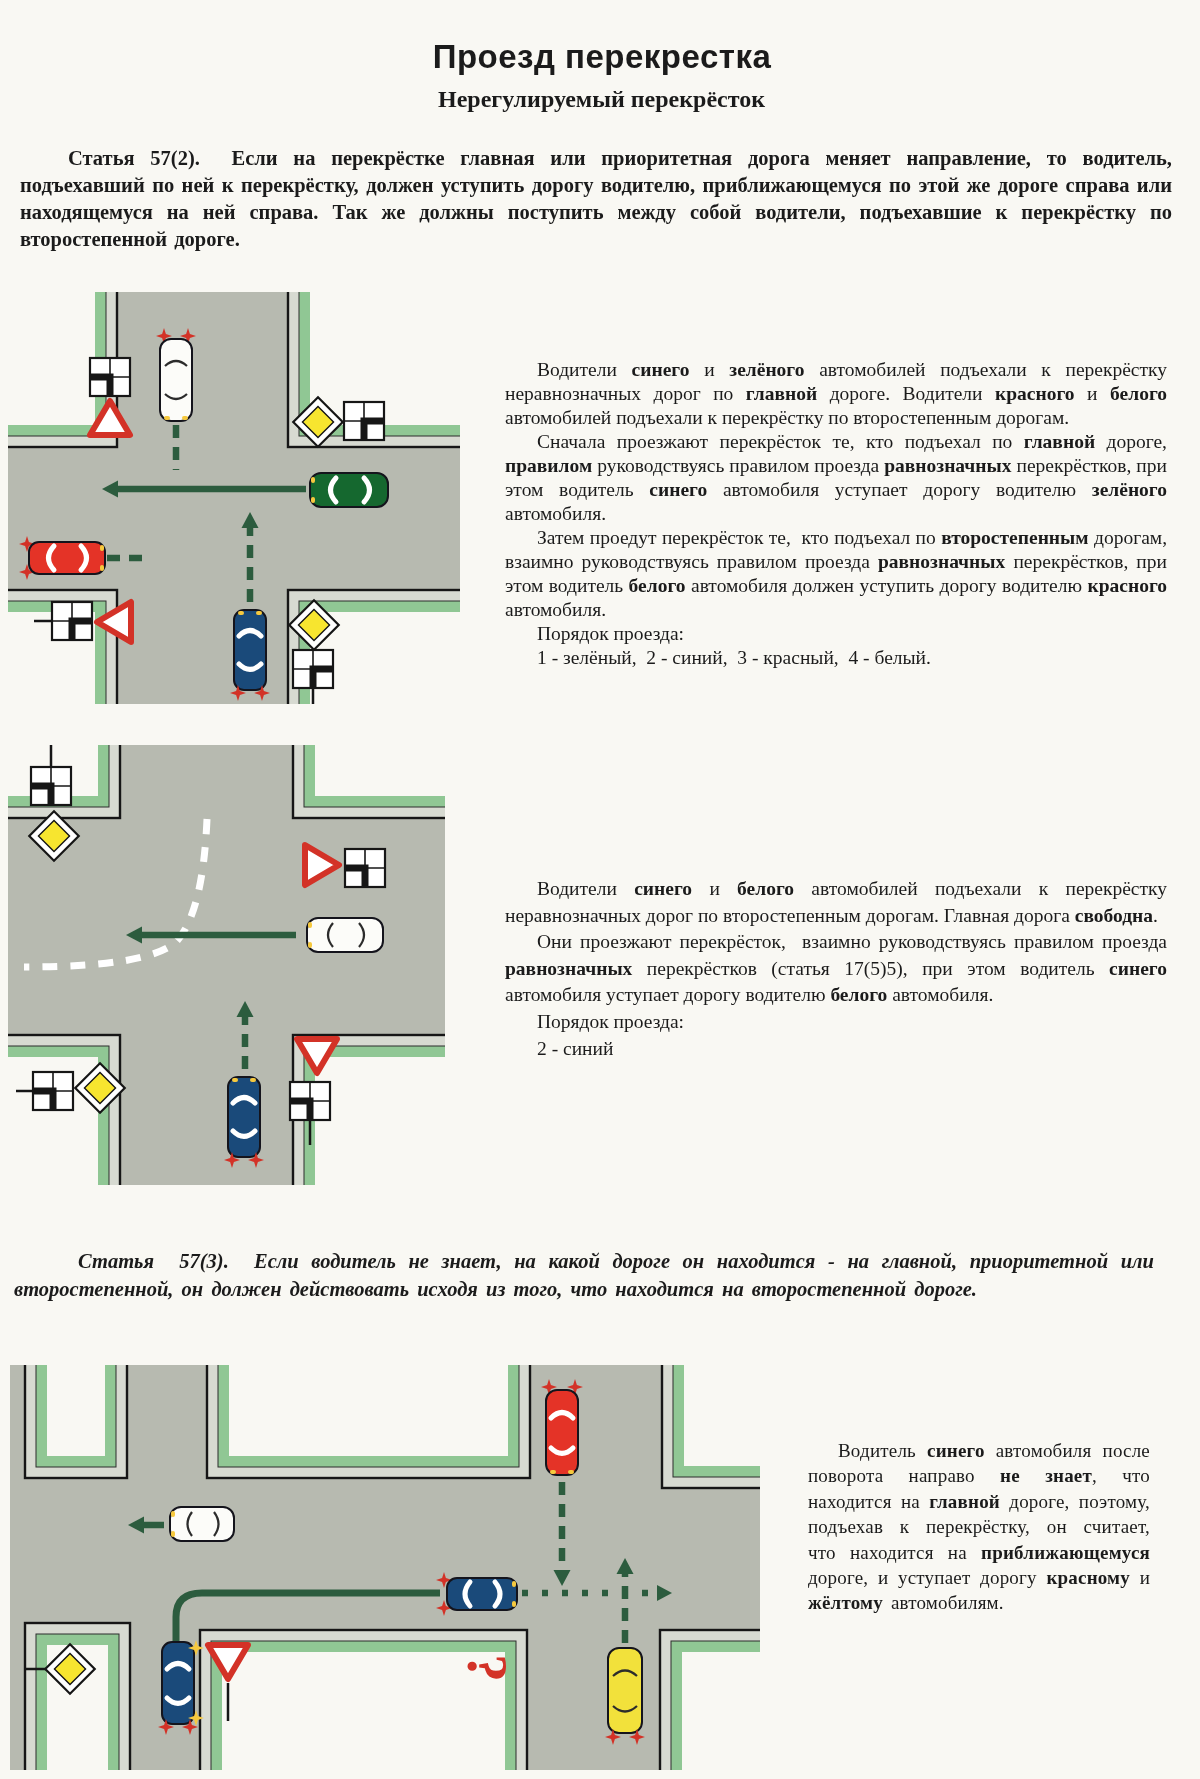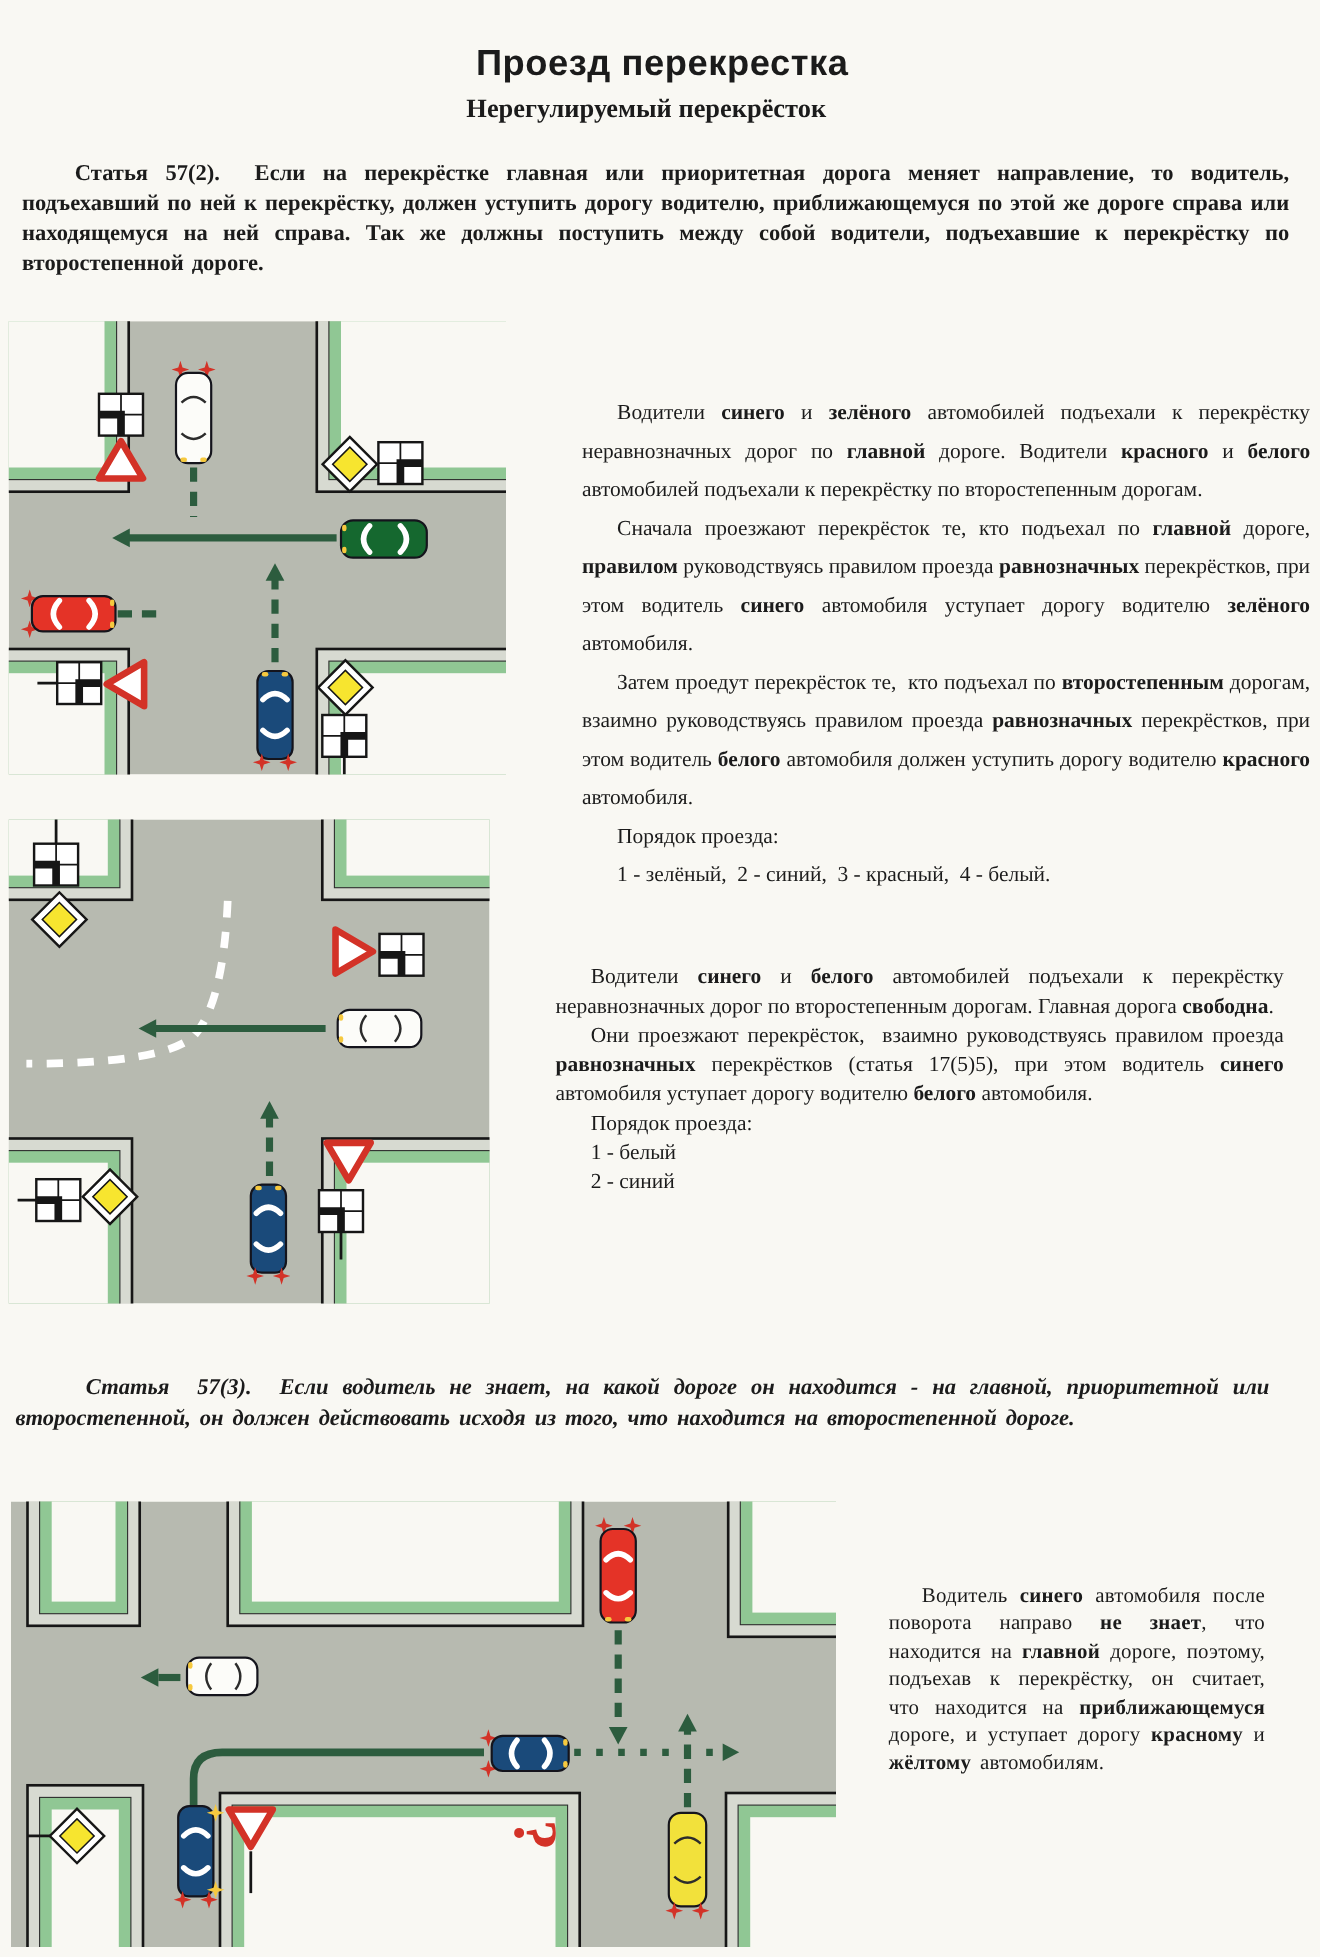--- a/index.html
+++ b/index.html
@@ -1,29 +1,29 @@
 <!DOCTYPE html>
 <html style="--paper: #f9f8f3; --ink: #1b1b1b; --road: #b7bab0; --sidewalk: #d7dad1; --grass: #90c794; --arrow_green: #2c5c3e; --car_white: #fcfcf9; --car_green: #15682f; --car_red: #e43327; --car_blue: #1a4a7a; --car_yellow: #f2e13b; --sign_yellow: #f7e52f; --sign_red: #d33227; --signal_yellow: #f6c93f;"><head>
 <meta charset="utf-8">
 <style>
   html,body{margin:0;padding:0;background:#f9f8f3;}
   .page{position:relative;width:1200px;height:1779px;background:var(--paper,#f9f8f3);
         font-family:"Liberation Serif","DejaVu Serif",serif;color:var(--ink,#1b1b1b);overflow:hidden;}
   .title{position:absolute;top:26px;left:0;width:1180px;margin:12px;text-align:center;
          font-family:Liberation Sans, sans-serif;font-weight:bold;font-size:33px;letter-spacing:.5px;}
-  .subtitle{position:absolute;top:86px;left:0;width:1175px;margin:0;text-align:center;
+  .subtitle{position:absolute;top:86px;left:14px;width:1175px;margin:0;text-align:center;
             font-weight:bold;font-size:24px;}
   .para{position:absolute;margin:0;text-align:justify;}
   .a572{top:145px;left:20px;width:1152px;font-size:20.5px;line-height:27px;font-weight:bold;
         text-indent:48px;word-spacing:2px;}
   .a573{top:1248px;left:14px;width:1140px;font-size:20.5px;line-height:27.5px;font-weight:bold;
         text-indent:64px;word-spacing:3px;font-style:italic;}
   .tblock{position:absolute;}
   .tblock p{margin:0;text-align:justify;text-indent:32px;}
-  .b1{top:358px;left:529px;width:662px;font-size:19.5px;line-height:35px;}
+  .b1{top:358px;left:505px;width:662px;font-size:19.5px;line-height:24px;}
   .b2{top:876px;left:505px;width:662px;font-size:19.5px;line-height:26.6px;}
   .b3{top:1438px;left:808px;width:342px;font-size:19px;line-height:25.4px;word-spacing:3px;letter-spacing:.2px;}
   .b3 p{text-indent:30px;}
   b{font-weight:bold;}
   .dgm{position:absolute;display:block;}
   
   .road{fill:var(--road,#b7bab0);}
   .swalk{fill:var(--sidewalk,#d7dad1);stroke:#161616;stroke-width:2.4;}
   .grass{fill:var(--grass,#90c794);stroke:#2d2d2d;stroke-width:1;}
   .inner{fill:var(--paper,#f9f8f3);}
@@ -238,21 +238,20 @@
     <use href="#sign-priority" x="92" y="343"></use>
     <use href="#sign-giveway" transform="translate(309,310)"></use>
     <use href="#plate-l" x="302" y="356"></use>
     <line class="pole" x1="302" y1="375" x2="302" y2="400"></line>
   </svg>
 
   <div class="tblock b2">
     <p><span>Водители </span><b>синего</b><span> и </span><b>белого</b><span> автомобилей подъехали к перекрёстку неравнозначных дорог по второстепенным дорогам. Главная дорога </span><b>свободна</b><span>.</span></p>
     <p><span>Они проезжают перекрёсток,&nbsp; взаимно руководствуясь правилом проезда </span><b>равнозначных</b><span> перекрёстков (статья 17(5)5), при этом водитель </span><b>синего</b><span> автомобиля уступает дорогу водителю </span><b>белого</b><span> автомобиля.</span></p>
     <p><span>Порядок проезда:</span></p>
-    <p><span>1 - белый</span></p>
     <p><span>2 - синий</span></p>
   </div>
 
   <p class="para a573"><b>Статья&nbsp; 57(3).&nbsp; Если водитель не знает, на какой дороге он находится - на главной, приоритетной или второстепенной, он должен действовать исходя из того, что находится на второстепенной дороге.</b></p>
 
   <svg class="dgm" style="left:10px;top:1365px" width="750" height="405" viewBox="0 0 750 405">
     <rect class="road" x="0" y="0" width="750" height="405"></rect>
     <g>
       <rect class="swalk" x="15" y="-24" width="102" height="137"></rect>
       <rect class="grass" x="26" y="-24" width="80" height="126"></rect>

